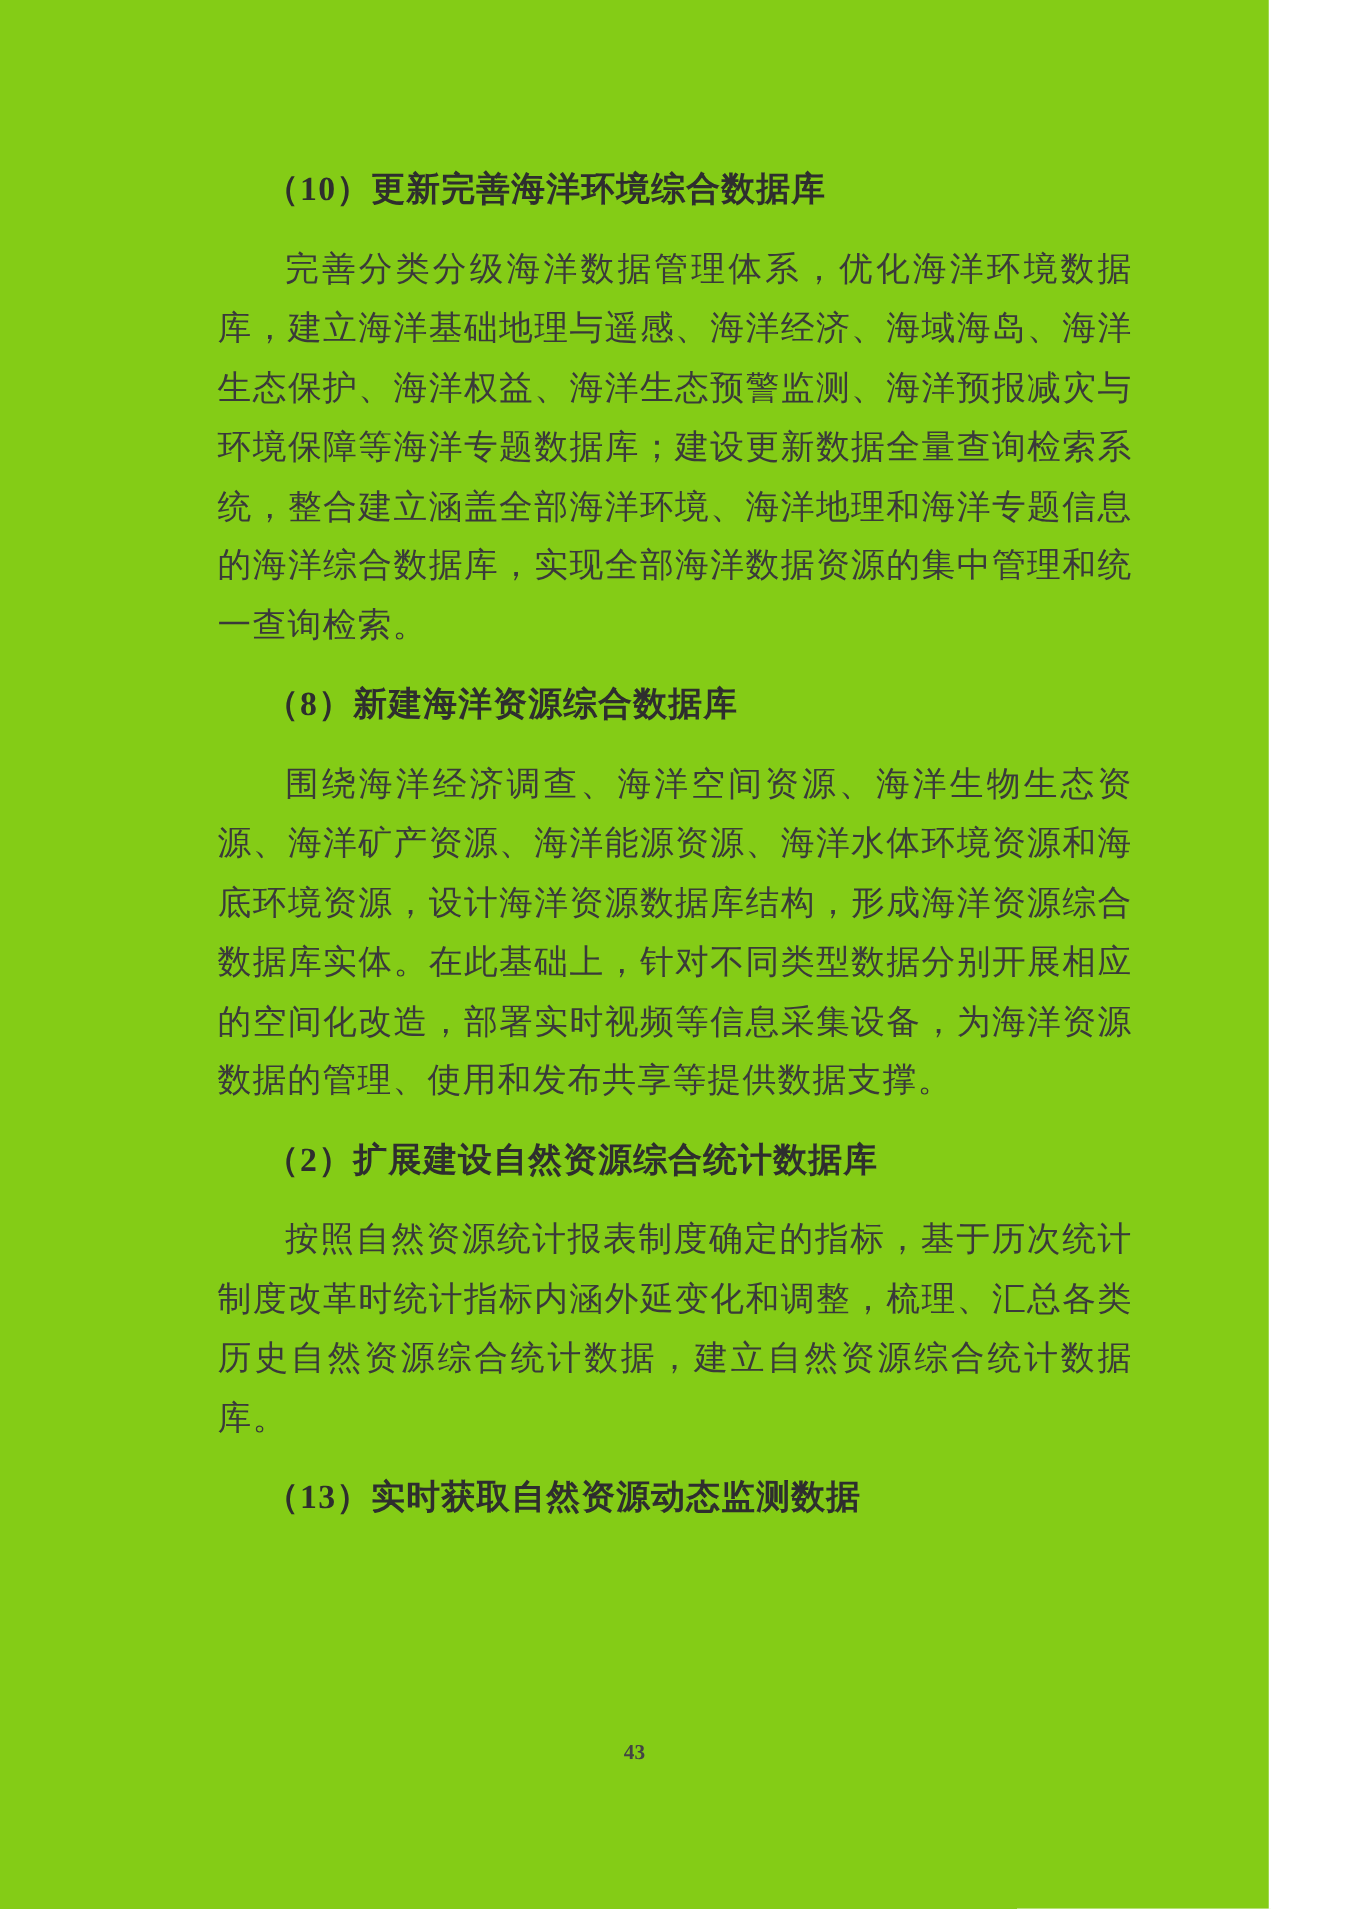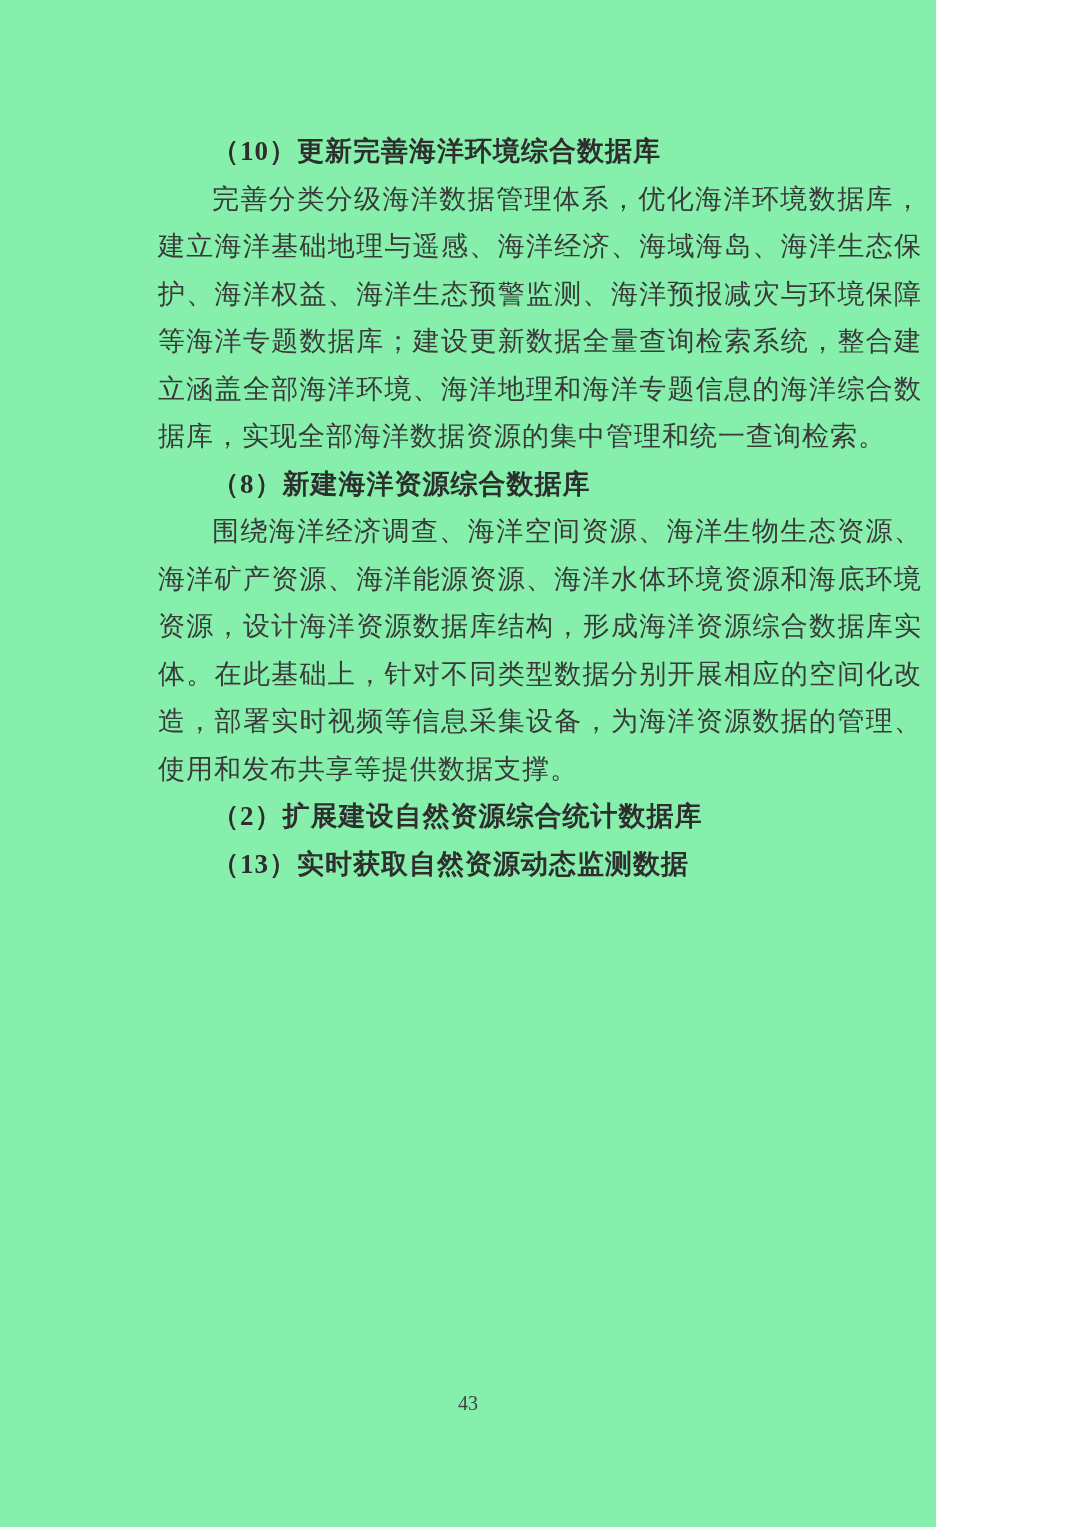--- a/index.html
+++ b/index.html
@@ -2,23 +2,23 @@
 <html lang="zh"><head>
 <meta charset="utf-8">
 <style>
   html, body {
     margin: 0;
     padding: 0;
     background: #ffffff;
   }
   .page {
     position: relative;
-    width: 936px;
+    width: 1015px;
     height: 1527px;
-    background: #86efac;
+    background: #84cc16;
     box-sizing: border-box;
     overflow: hidden;
     font-family: "Liberation Serif", "DejaVu Serif", serif;
     color: #333333;
   }
   .content {
     position: absolute;
     top: 128px;
     left: 158px;
     width: 764px;
@@ -26,59 +26,61 @@
   .content h3 {
     margin: 0;
     font-size: 27px;
     line-height: 47.5px;
     font-weight: 700;
     text-indent: 2em;
     letter-spacing: 1px;
     color: #2e2e2e;
   }
   .content p {
-    margin: 0;
+    margin: 16px;
     font-size: 27px;
     line-height: 47.5px;
     text-indent: 2em;
     text-align: justify;
     letter-spacing: 1px;
     color: #3a3a3a;
   }
   .page-footer {
     position: absolute;
     top: 1392px;
     left: 0;
     width: 100%;
     text-align: center;
   }
   .page-footer span {
-    font-size: 20px;
+    font-size: 17px;
     color: #444444;
     font-family: "Liberation Serif", "DejaVu Serif", serif;
+    font-weight: bold;
   }
 </style>
 </head>
 <body>
 
 <div class="page">
   <div class="content">
 
     <section>
       <h3>（10）更新完善海洋环境综合数据库</h3>
       <p>完善分类分级海洋数据管理体系，优化海洋环境数据库，建立海洋基础地理与遥感、海洋经济、海域海岛、海洋生态保护、海洋权益、海洋生态预警监测、海洋预报减灾与环境保障等海洋专题数据库；建设更新数据全量查询检索系统，整合建立涵盖全部海洋环境、海洋地理和海洋专题信息的海洋综合数据库，实现全部海洋数据资源的集中管理和统一查询检索。</p>
     </section>
 
     <section>
       <h3>（8）新建海洋资源综合数据库</h3>
       <p>围绕海洋经济调查、海洋空间资源、海洋生物生态资源、海洋矿产资源、海洋能源资源、海洋水体环境资源和海底环境资源，设计海洋资源数据库结构，形成海洋资源综合数据库实体。在此基础上，针对不同类型数据分别开展相应的空间化改造，部署实时视频等信息采集设备，为海洋资源数据的管理、使用和发布共享等提供数据支撑。</p>
     </section>
 
     <section>
       <h3>（2）扩展建设自然资源综合统计数据库</h3>
+      <p>按照自然资源统计报表制度确定的指标，基于历次统计制度改革时统计指标内涵外延变化和调整，梳理、汇总各类历史自然资源综合统计数据，建立自然资源综合统计数据库。</p>
     </section>
 
     <section>
       <h3>（13）实时获取自然资源动态监测数据</h3>
     </section>
 
   </div>
 
   <div class="page-footer">
     <span>43</span>

